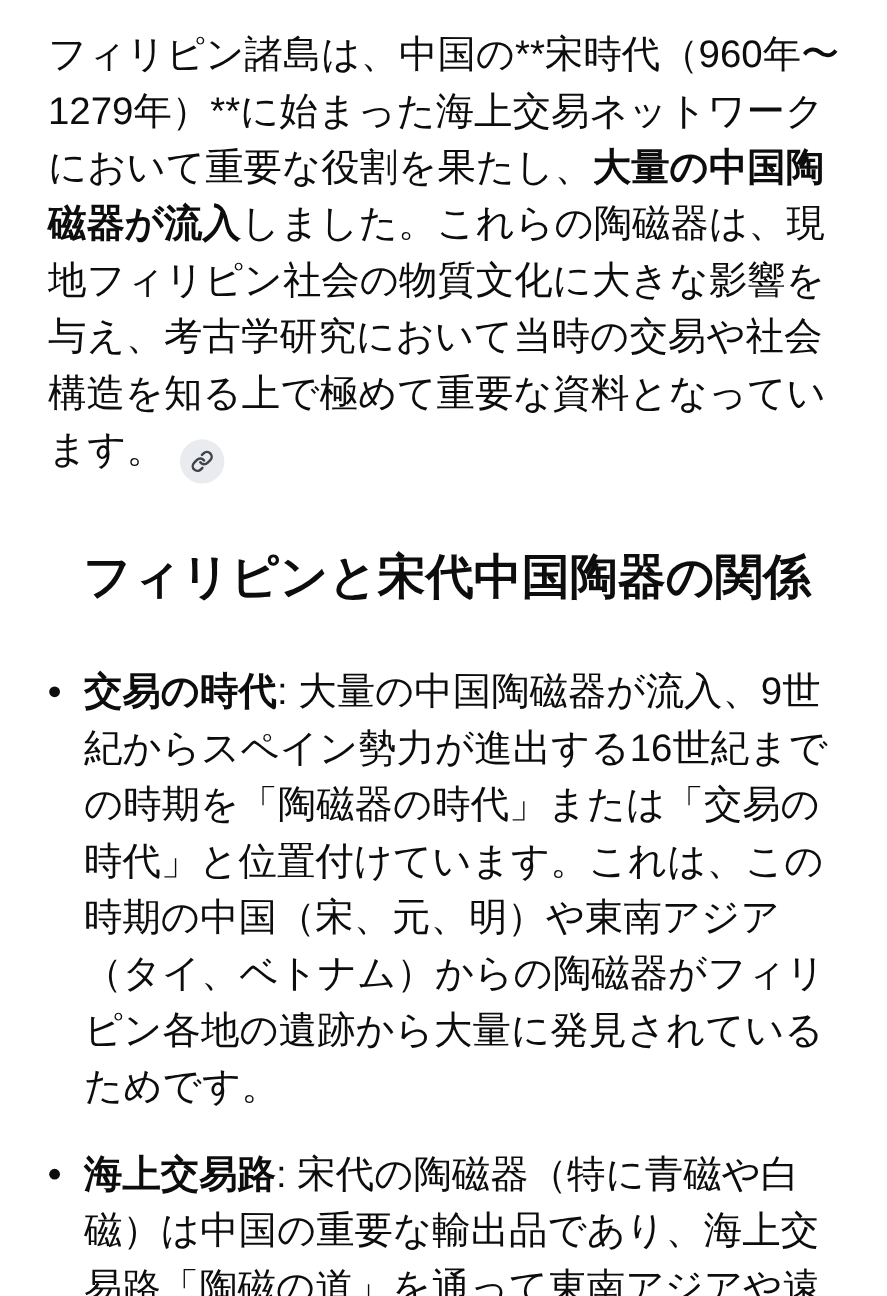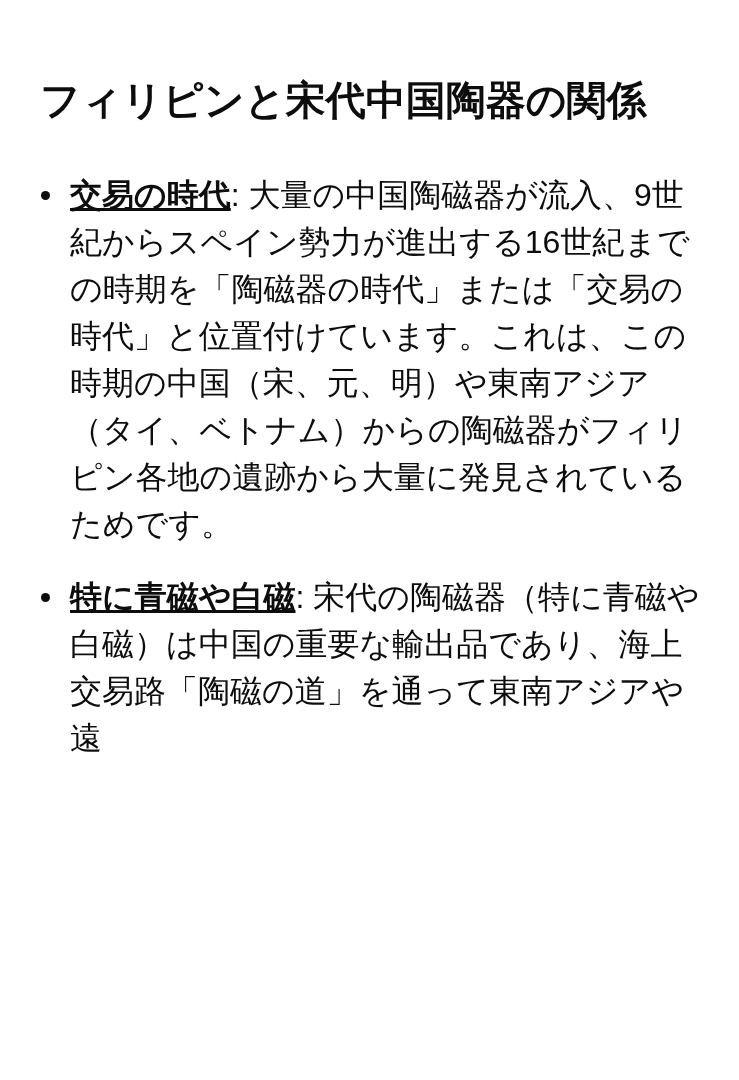--- a/index.html
+++ b/index.html
@@ -41,20 +41,21 @@
     vertical-align: -9px;
     cursor: pointer;
   }
   .link-btn svg { display: block; }
   h2.section-heading {
     margin: 52px 0 46px 0;
     font-size: 40px;
     line-height: 52px;
     font-weight: 700;
     letter-spacing: 0;
+    text-align: center;
   }
   ul.bullets {
     margin: 0;
     padding: 0;
     list-style: none;
   }
   ul.bullets li {
     display: flex;
     margin: 0 0 26px 0;
   }
@@ -72,38 +73,44 @@
     border-radius: 50%;
     background: #0d0d0d;
   }
   .li-text {
     flex: 1 1 auto;
     font-size: 32px;
     line-height: 47px;
     word-break: break-word;
     overflow-wrap: anywhere;
   }
-  .li-text strong { font-weight: 700; text-decoration: underline; }
+  .li-text strong { font-weight: 700; }
 </style>
 </head>
 <body>
 
 <div class="content">
 
+  <p class="lead"><span>フィリピン諸島は、中国の**宋時代（960年〜1279年）**に始まった海上交易ネットワークにおいて重要な役割を果たし、</span><span class="b">大量の中国陶磁器が流入</span><span>しました。これらの陶磁器は、現地フィリピン社会の物質文化に大きな影響を与え、考古学研究において当時の交易や社会構造を知る上で極めて重要な資料となっています。</span><button class="link-btn" type="button">
+        <svg width="19" height="19" viewBox="0 0 24 24" fill="none" stroke="#3f434a" stroke-width="2.6" stroke-linecap="round" stroke-linejoin="round">
+        <path d="M10 13a5 5 0 0 0 7.54.54l3-3a5 5 0 0 0-7.07-7.07l-1.72 1.71"></path>
+        <path d="M14 11a5 5 0 0 0-7.54-.54l-3 3a5 5 0 0 0 7.07 7.07l1.71-1.71"></path>
+      </svg>
+      </button></p>
 
   <h2 class="section-heading">フィリピンと宋代中国陶器の関係</h2>
 
   <ul class="bullets">
       <li>
         <span class="marker">
           <span class="dot"></span>
         </span>
         <span class="li-text"><strong>交易の時代</strong><span>: </span><span>大量の中国陶磁器が流入、9世紀からスペイン勢力が進出する16世紀までの時期を「陶磁器の時代」または「交易の時代」と位置付けています。これは、この時期の中国（宋、元、明）や東南アジア（タイ、ベトナム）からの陶磁器がフィリピン各地の遺跡から大量に発見されているためです。</span></span>
       </li>
       <li>
         <span class="marker">
           <span class="dot"></span>
         </span>
-        <span class="li-text"><strong>特に青磁や白磁</strong><span>: </span><span>宋代の陶磁器（特に青磁や白磁）は中国の重要な輸出品であり、海上交易路「陶磁の道」を通って東南アジアや遠</span></span>
+        <span class="li-text"><strong>海上交易路</strong><span>: </span><span>宋代の陶磁器（特に青磁や白磁）は中国の重要な輸出品であり、海上交易路「陶磁の道」を通って東南アジアや遠</span></span>
       </li>
     </ul>
 
 </div>
 
 </body></html>

